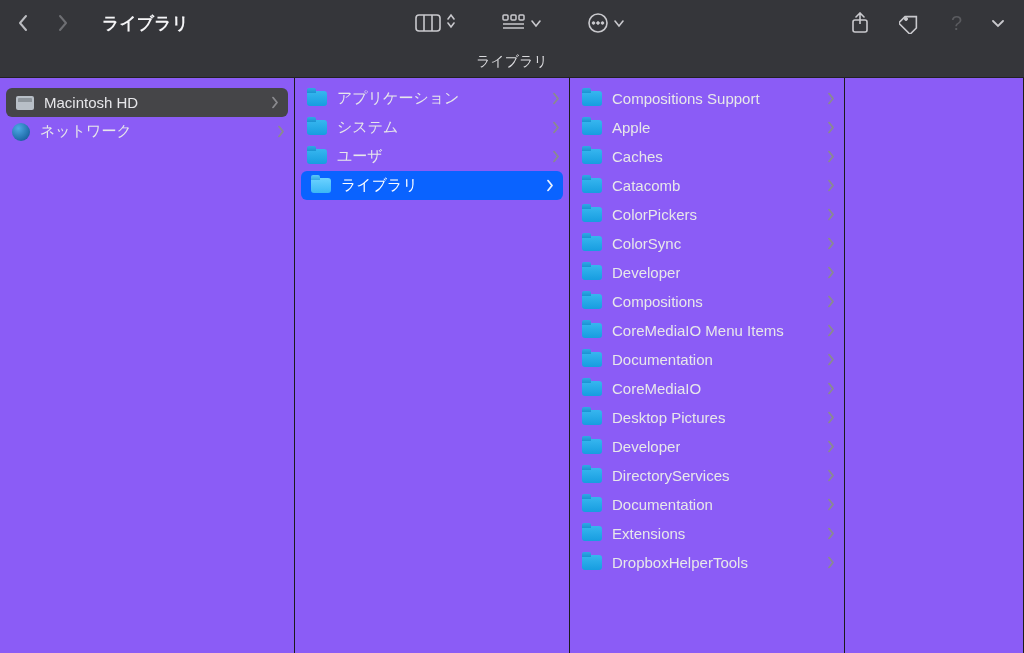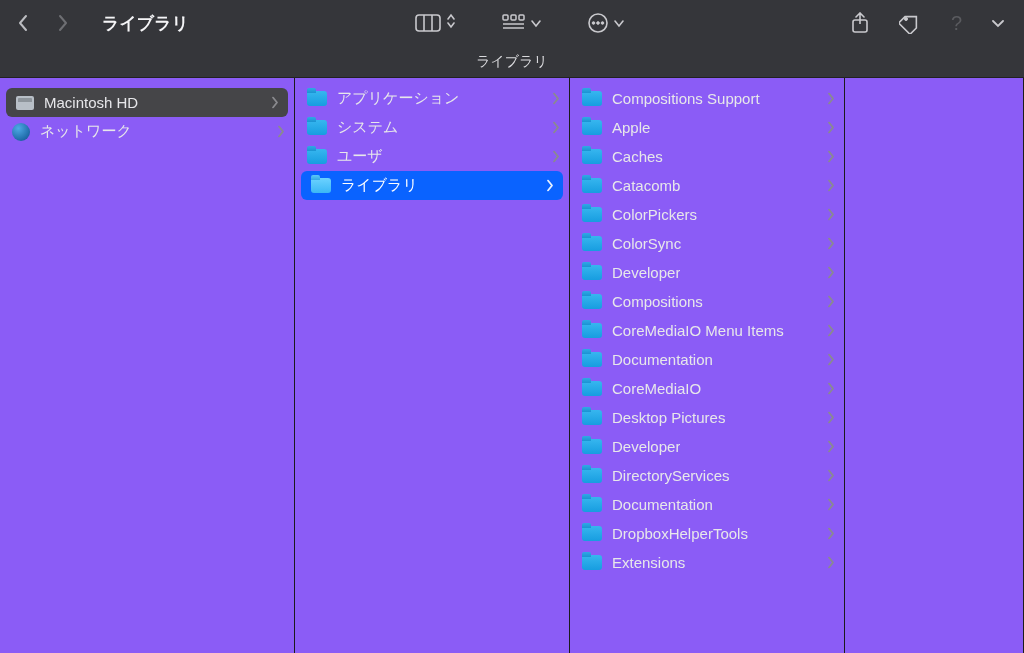--- a/index.html
+++ b/index.html
@@ -329,28 +329,28 @@
       </div>
       <div class="row">
         <span class="icon-folder"></span>
         <span class="label">Documentation</span>
         <span class="chev"><svg width="8" height="12" viewBox="0 0 8 12">
             <polyline points="2,1 6,6 2,11" stroke-width="1.8" fill="none" stroke-linecap="round" stroke-linejoin="round"></polyline>
           </svg></span>
       </div>
       <div class="row">
         <span class="icon-folder"></span>
+        <span class="label">Extensions</span>
+        <span class="chev"><svg width="8" height="12" viewBox="0 0 8 12">
+            <polyline points="2,1 6,6 2,11" stroke-width="1.8" fill="none" stroke-linecap="round" stroke-linejoin="round"></polyline>
+          </svg></span>
+      </div>
+      <div class="row">
+        <span class="icon-folder"></span>
         <span class="label">DropboxHelperTools</span>
-        <span class="chev"><svg width="8" height="12" viewBox="0 0 8 12">
-            <polyline points="2,1 6,6 2,11" stroke-width="1.8" fill="none" stroke-linecap="round" stroke-linejoin="round"></polyline>
-          </svg></span>
-      </div>
-      <div class="row">
-        <span class="icon-folder"></span>
-        <span class="label">Extensions</span>
         <span class="chev"><svg width="8" height="12" viewBox="0 0 8 12">
             <polyline points="2,1 6,6 2,11" stroke-width="1.8" fill="none" stroke-linecap="round" stroke-linejoin="round"></polyline>
           </svg></span>
       </div>
     </div>
   <div class="col col-3">
       <div class="pad-top"></div>
     </div>
 </div>
 

